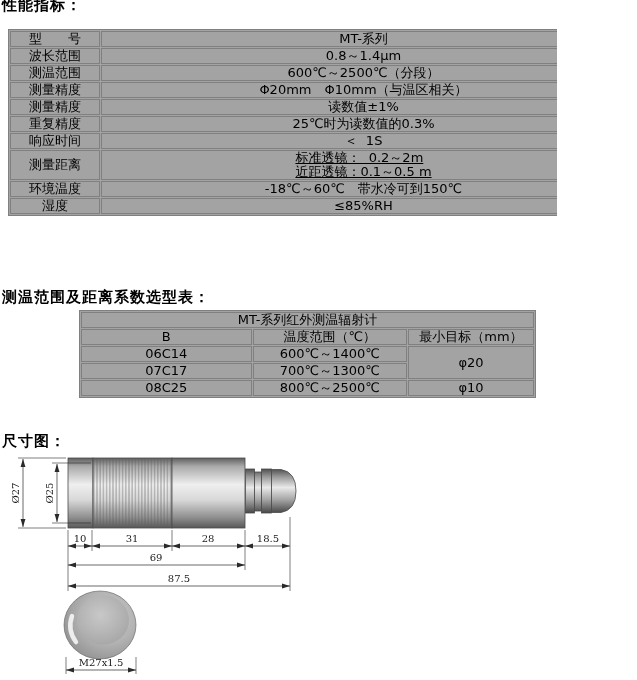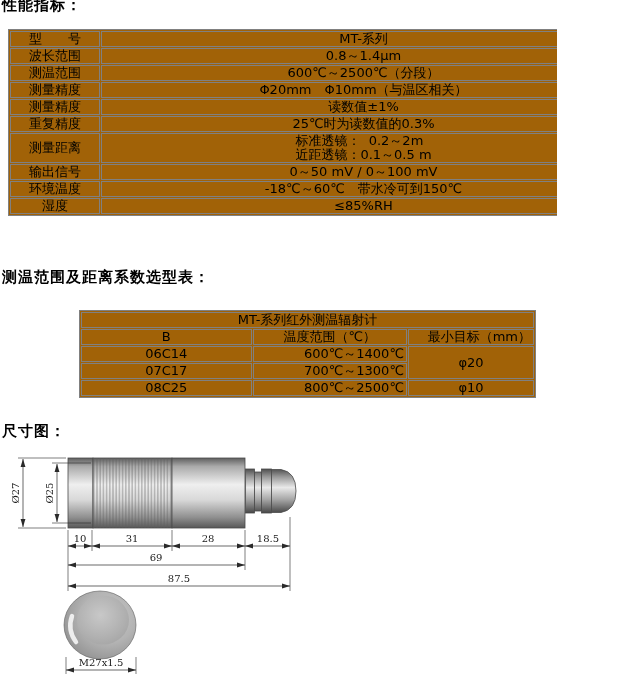--- a/index.html
+++ b/index.html
@@ -5,36 +5,36 @@
   html,body { margin:0; padding:0; background:#fff; }
   .page {
     position:relative; width:557px; height:680px; background:#fff;
     font-family:"DejaVu Sans", sans-serif; color:#000; overflow:hidden;
   }
   .hd {
     position:absolute; left:2px; font-size:15px; font-weight:bold;
     letter-spacing:1px; white-space:pre;
   }
   .hd1 { top:-4px; }
-  .hd2 { top:268px;font-family:Liberation Serif, serif; }
-  .hd3 { top:422px; }
+  .hd2 { top:288px;font-family:Liberation Serif, serif; }
+  .hd3 { top:432px; }
   table {
     border-collapse:separate; border-spacing:1px;
-    border:1px solid #808080; background:#a16207; table-layout:fixed;
+    border:1px solid #808080; background:#a3a3a3; table-layout:fixed;
   }
   td {
     border:1px solid #808080; height:14px; padding:0 2px;
     font-size:13px; line-height:14px; overflow:hidden; vertical-align:middle;
   }
   .t1 { position:absolute; left:8px; top:29px; width:620px; }
   .t2 { position:absolute; left:79px; top:310px; width:457px; }
   .lab { text-align:center; }
   .val { text-align:center; white-space:pre; }
-  .lft { text-align:right; white-space:pre; }
-  .ml  { display:inline-block; text-align:left; white-space:pre; }
+  .lft { text-align:center; white-space:pre; }
+  .ml  { display:inline-block; text-align:left; white-space:pre;text-decoration:underline; }
   .drawing { position:absolute; left:0; top:446px; }
   .dimline { stroke:#2a2a2a; stroke-width:0.7; fill:none; }
   .extline { stroke:#2a2a2a; stroke-width:0.6; fill:none; }
   .edge    { stroke:#4a4a4a; stroke-width:0.8; }
   .dt { font-family:"DejaVu Serif", serif; font-size:10px; fill:#1a1a1a; }
 </style>
 </head>
 <body>
 
 <div class="page">
@@ -65,27 +65,27 @@
     </tr>
     <tr>
       <td class="lab">测量精度</td>
       <td class="val">读数值±1%</td>
     </tr>
     <tr>
       <td class="lab">重复精度</td>
       <td class="val">25℃时为读数值的0.3%</td>
     </tr>
     <tr>
+      <td class="lab">响应时间</td>
+      <td class="val">＜  1S</td>
+    </tr>
+    <tr>
       <td class="lab">测量距离</td>
       <td class="val"><span class="ml">标准透镜：  0.2～2m
 近距透镜：0.1～0.5 m</span></td>
-    </tr>
-    <tr>
-      <td class="lab">输出信号</td>
-      <td class="val">0～50 mV / 0～100 mV</td>
     </tr>
     <tr>
       <td class="lab">环境温度</td>
       <td class="val">-18℃～60℃　带水冷可到150℃</td>
     </tr>
     <tr>
       <td class="lab">湿度</td>
       <td class="val">≤85%RH</td>
     </tr>
   </tbody>

